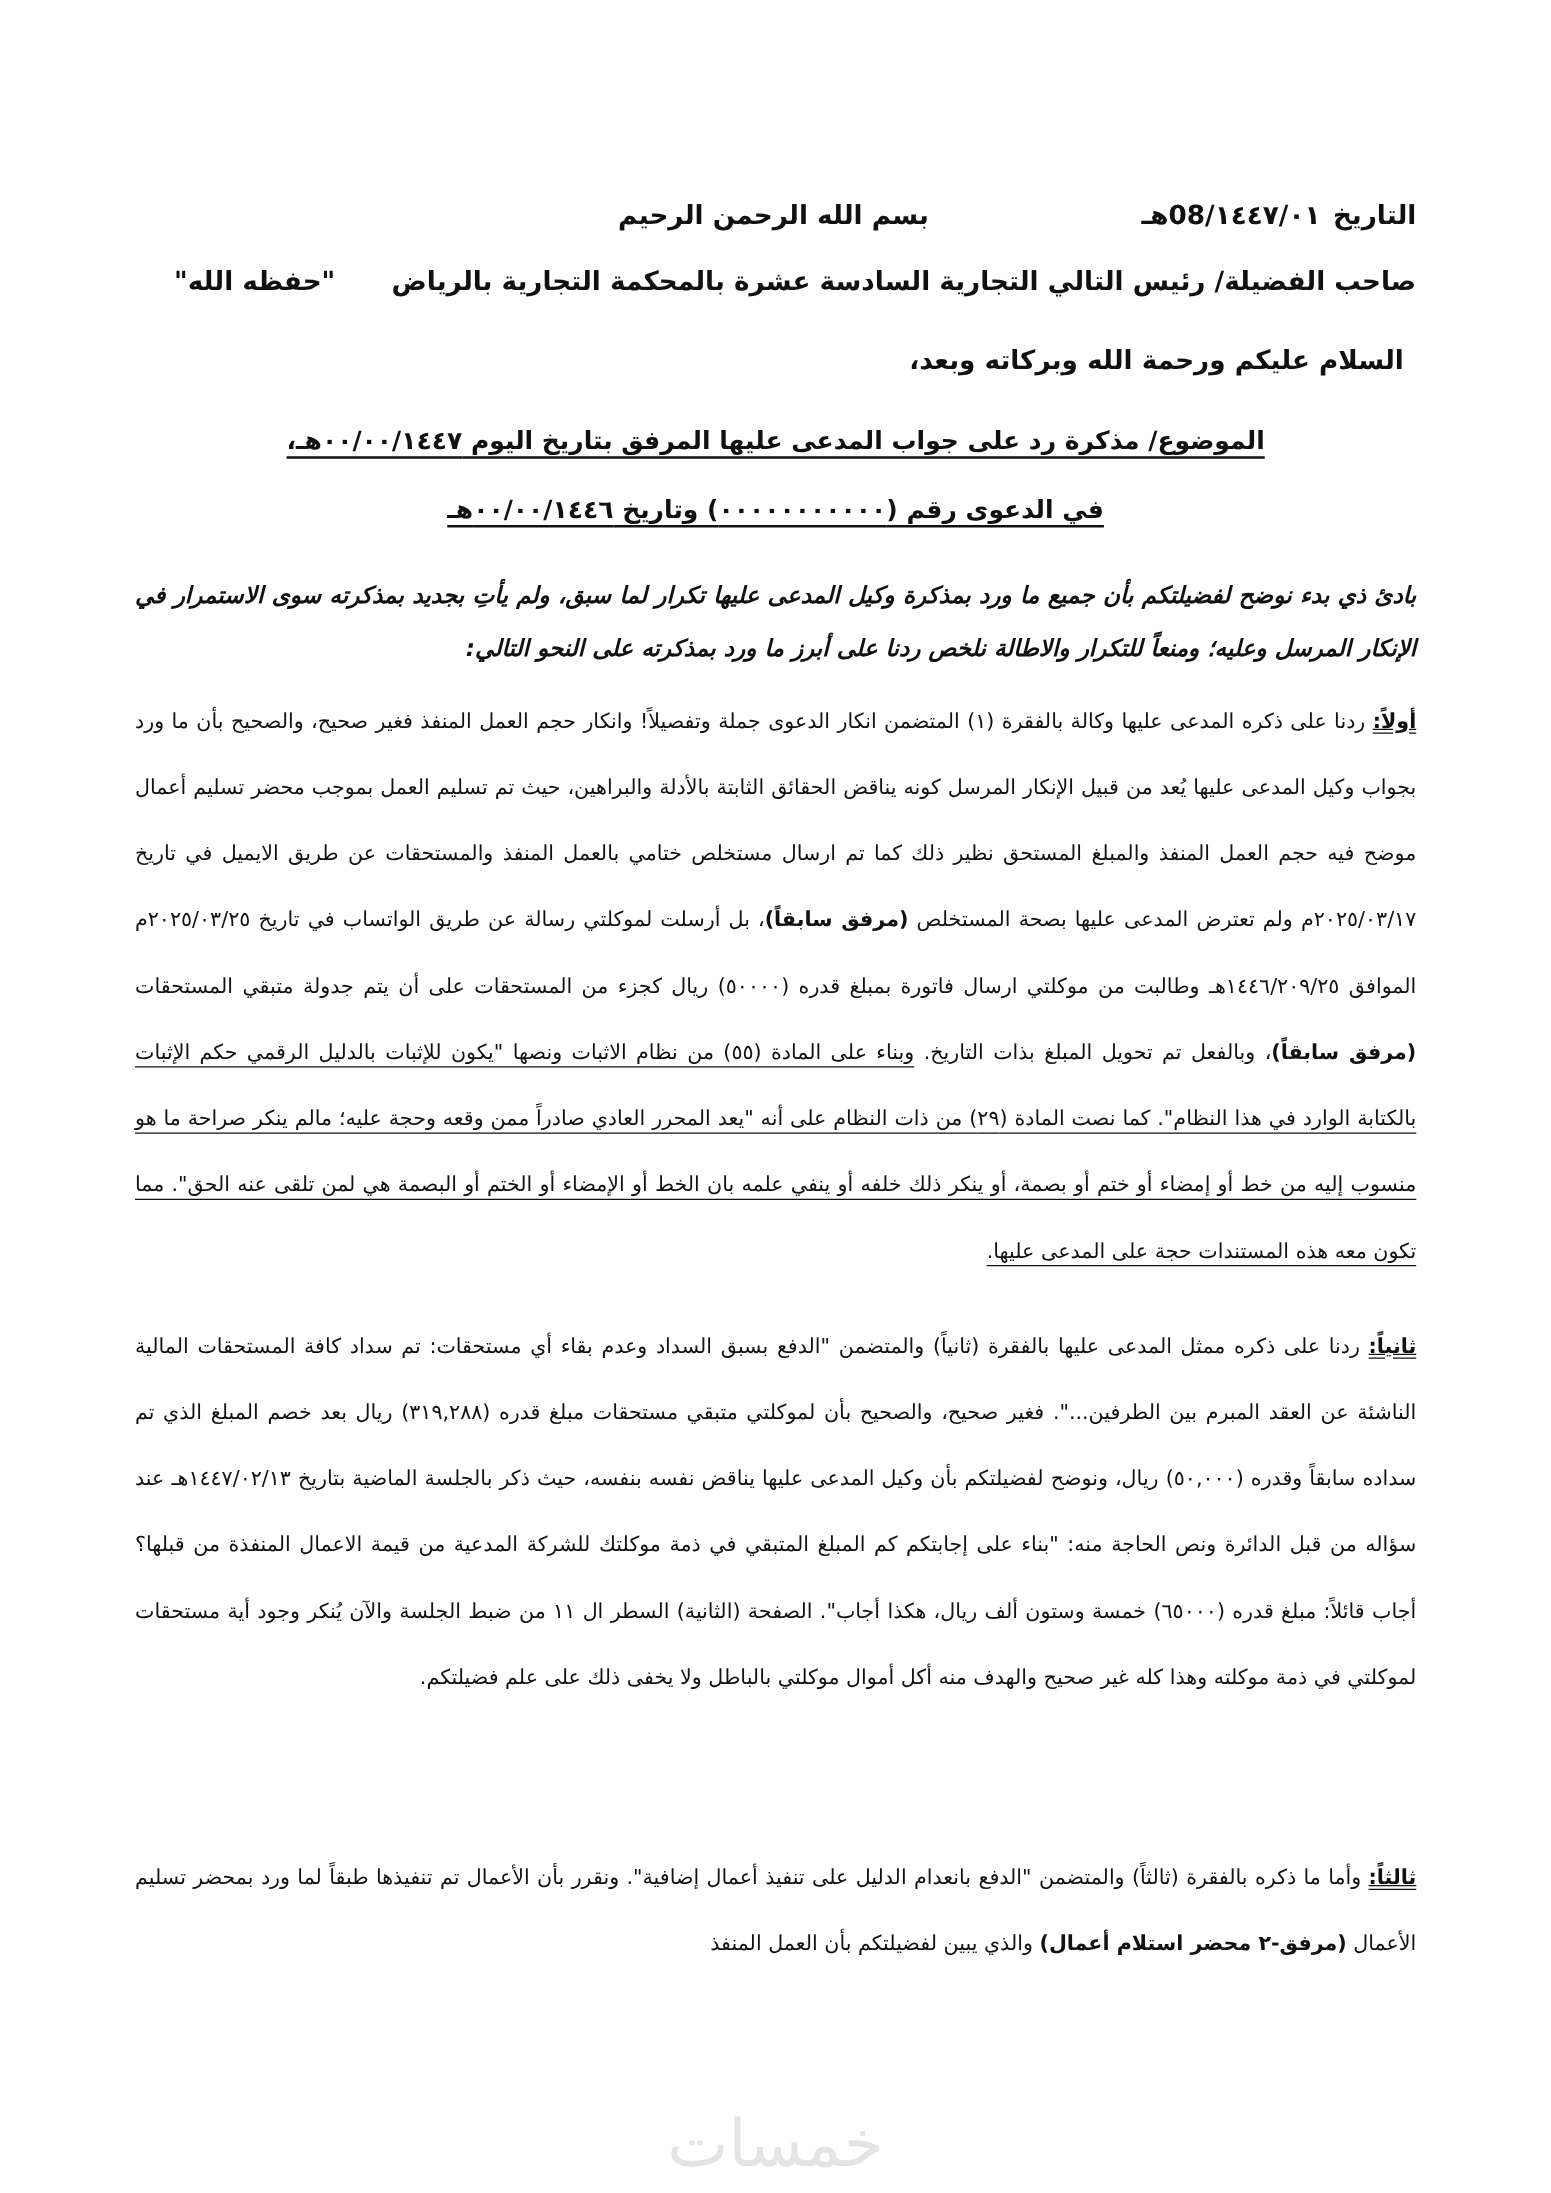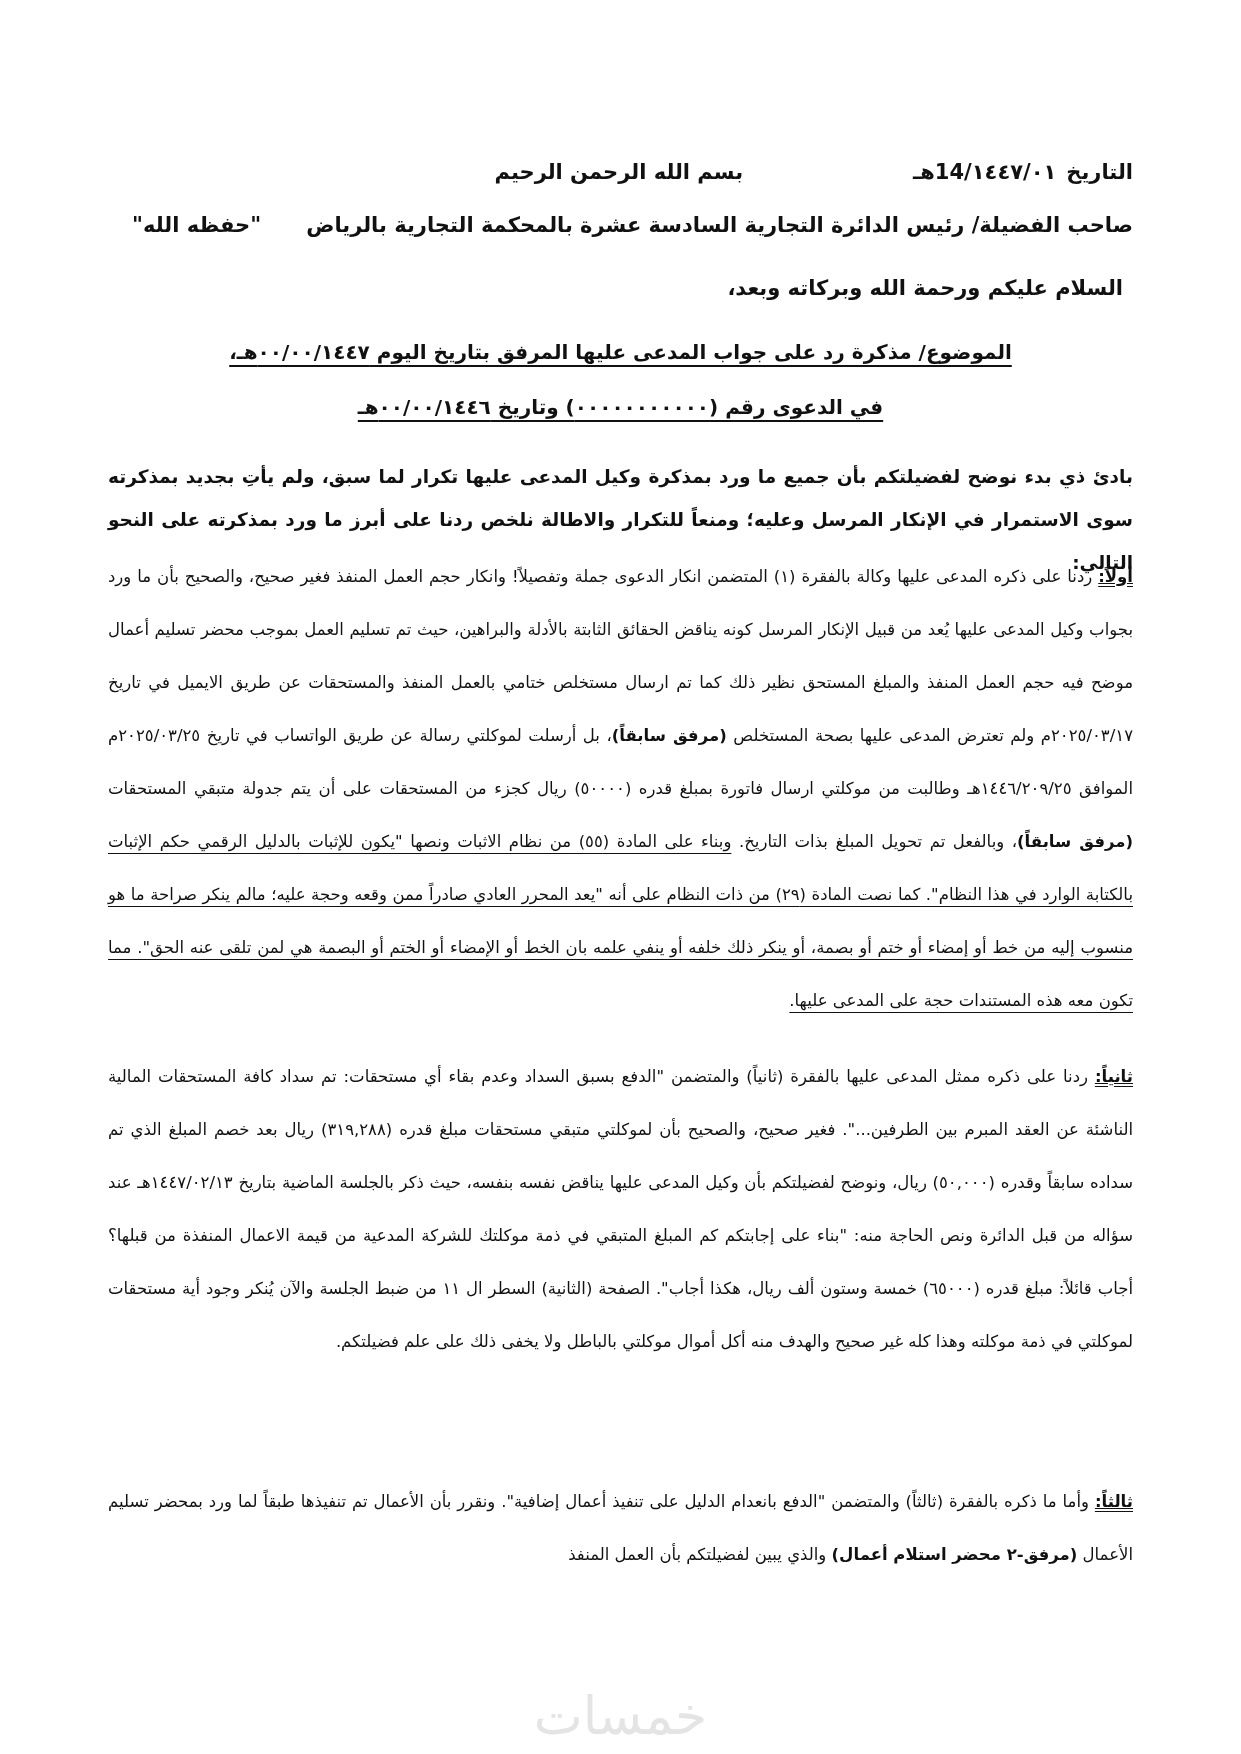--- a/index.html
+++ b/index.html
@@ -11,43 +11,43 @@
   .hdr-row { position: absolute; right: 108px; left: 100px; display: flex; direction: rtl; font-weight: bold; font-size: 21px; white-space: nowrap; }
   .hdr-row.r1 { top: 160px; }
   .hdr-row.r1 .date-label { margin-left: 10px; }
   .hdr-row.r1 .date-val { margin-left: 170px; }
   .hdr-row.r2 { top: 213px; }
   .hdr-row.r2 .salute-gap { margin-right: 45px; }
   .hdr-row.r3 { top: 276px; right: 118px; text-align: right; }
   .subject { position: absolute; right: 0; left: 0; text-align: center; font-weight: bold; font-size: 20px; text-decoration: underline; text-underline-offset: 6px; }
   .subject.s1 { top: 340px; }
   .subject.s2 { top: 395px; }
-  .intro { position: absolute; top: 455px; right: 108px; left: 108px; font-weight: bold; font-size: 18.5px; line-height: 43px; text-align: justify; text-align-last: right; }
+  .intro { position: absolute; top: 455px; right: 108px; left: 108px; font-weight: bold; font-size: 18.5px; line-height: 43px; text-align: justify; text-align-last: right; font-style: italic; }
   .para { position: absolute; right: 108px; left: 108px; font-size: 16.5px; line-height: 53px; text-align: justify; text-align-last: right; }
   .para.p1 { top: 550px; }
   .para.p2 { top: 1050px; }
   .para.p3 { top: 1475px; }
   .lead { font-weight: bold; text-decoration: underline; text-decoration-style: double; margin-top: 40px; }
   .ul { text-decoration: underline; text-underline-offset: 6px; }
   b { font-weight: bold; margin-top: 12px; }
   .watermark { position: absolute; top: 1686px; left: 0; right: 0; text-align: center; font-size: 52px; color: #e4e4e4; direction: rtl; letter-spacing: 2px; }
 </style>
 </head>
 <body>
 
 <div class="page">
 
   <div class="hdr-row r1">
     <span class="date-label">التاريخ</span>
-    <span class="date-val">١٤٤٧/٠١/14هـ</span>
+    <span class="date-val">١٤٤٧/٠١/08هـ</span>
     <span>بسم الله الرحمن الرحيم</span>
   </div>
 
   <div class="hdr-row r2">
-    <span>صاحب الفضيلة/ رئيس الدائرة التجارية السادسة عشرة بالمحكمة التجارية بالرياض</span>
+    <span>صاحب الفضيلة/ رئيس التالي التجارية السادسة عشرة بالمحكمة التجارية بالرياض</span>
     <span class="salute-gap">"حفظه الله"</span>
   </div>
 
   <div class="hdr-row r3">السلام عليكم ورحمة الله وبركاته وبعد،</div>
 
   <div class="subject s1">الموضوع/ مذكرة رد على جواب المدعى عليها المرفق بتاريخ اليوم ٠٠/٠٠/١٤٤٧هـ،</div>
   <div class="subject s2">في الدعوى رقم (٠٠٠٠٠٠٠٠٠٠٠) وتاريخ ٠٠/٠٠/١٤٤٦هـ</div>
 
   <div class="intro">بادئ ذي بدء نوضح لفضيلتكم بأن جميع ما ورد بمذكرة وكيل المدعى عليها تكرار لما سبق، ولم يأتِ بجديد بمذكرته سوى الاستمرار في الإنكار المرسل وعليه؛ ومنعاً للتكرار والاطالة نلخص ردنا على أبرز ما ورد بمذكرته على النحو التالي:</div>
 

